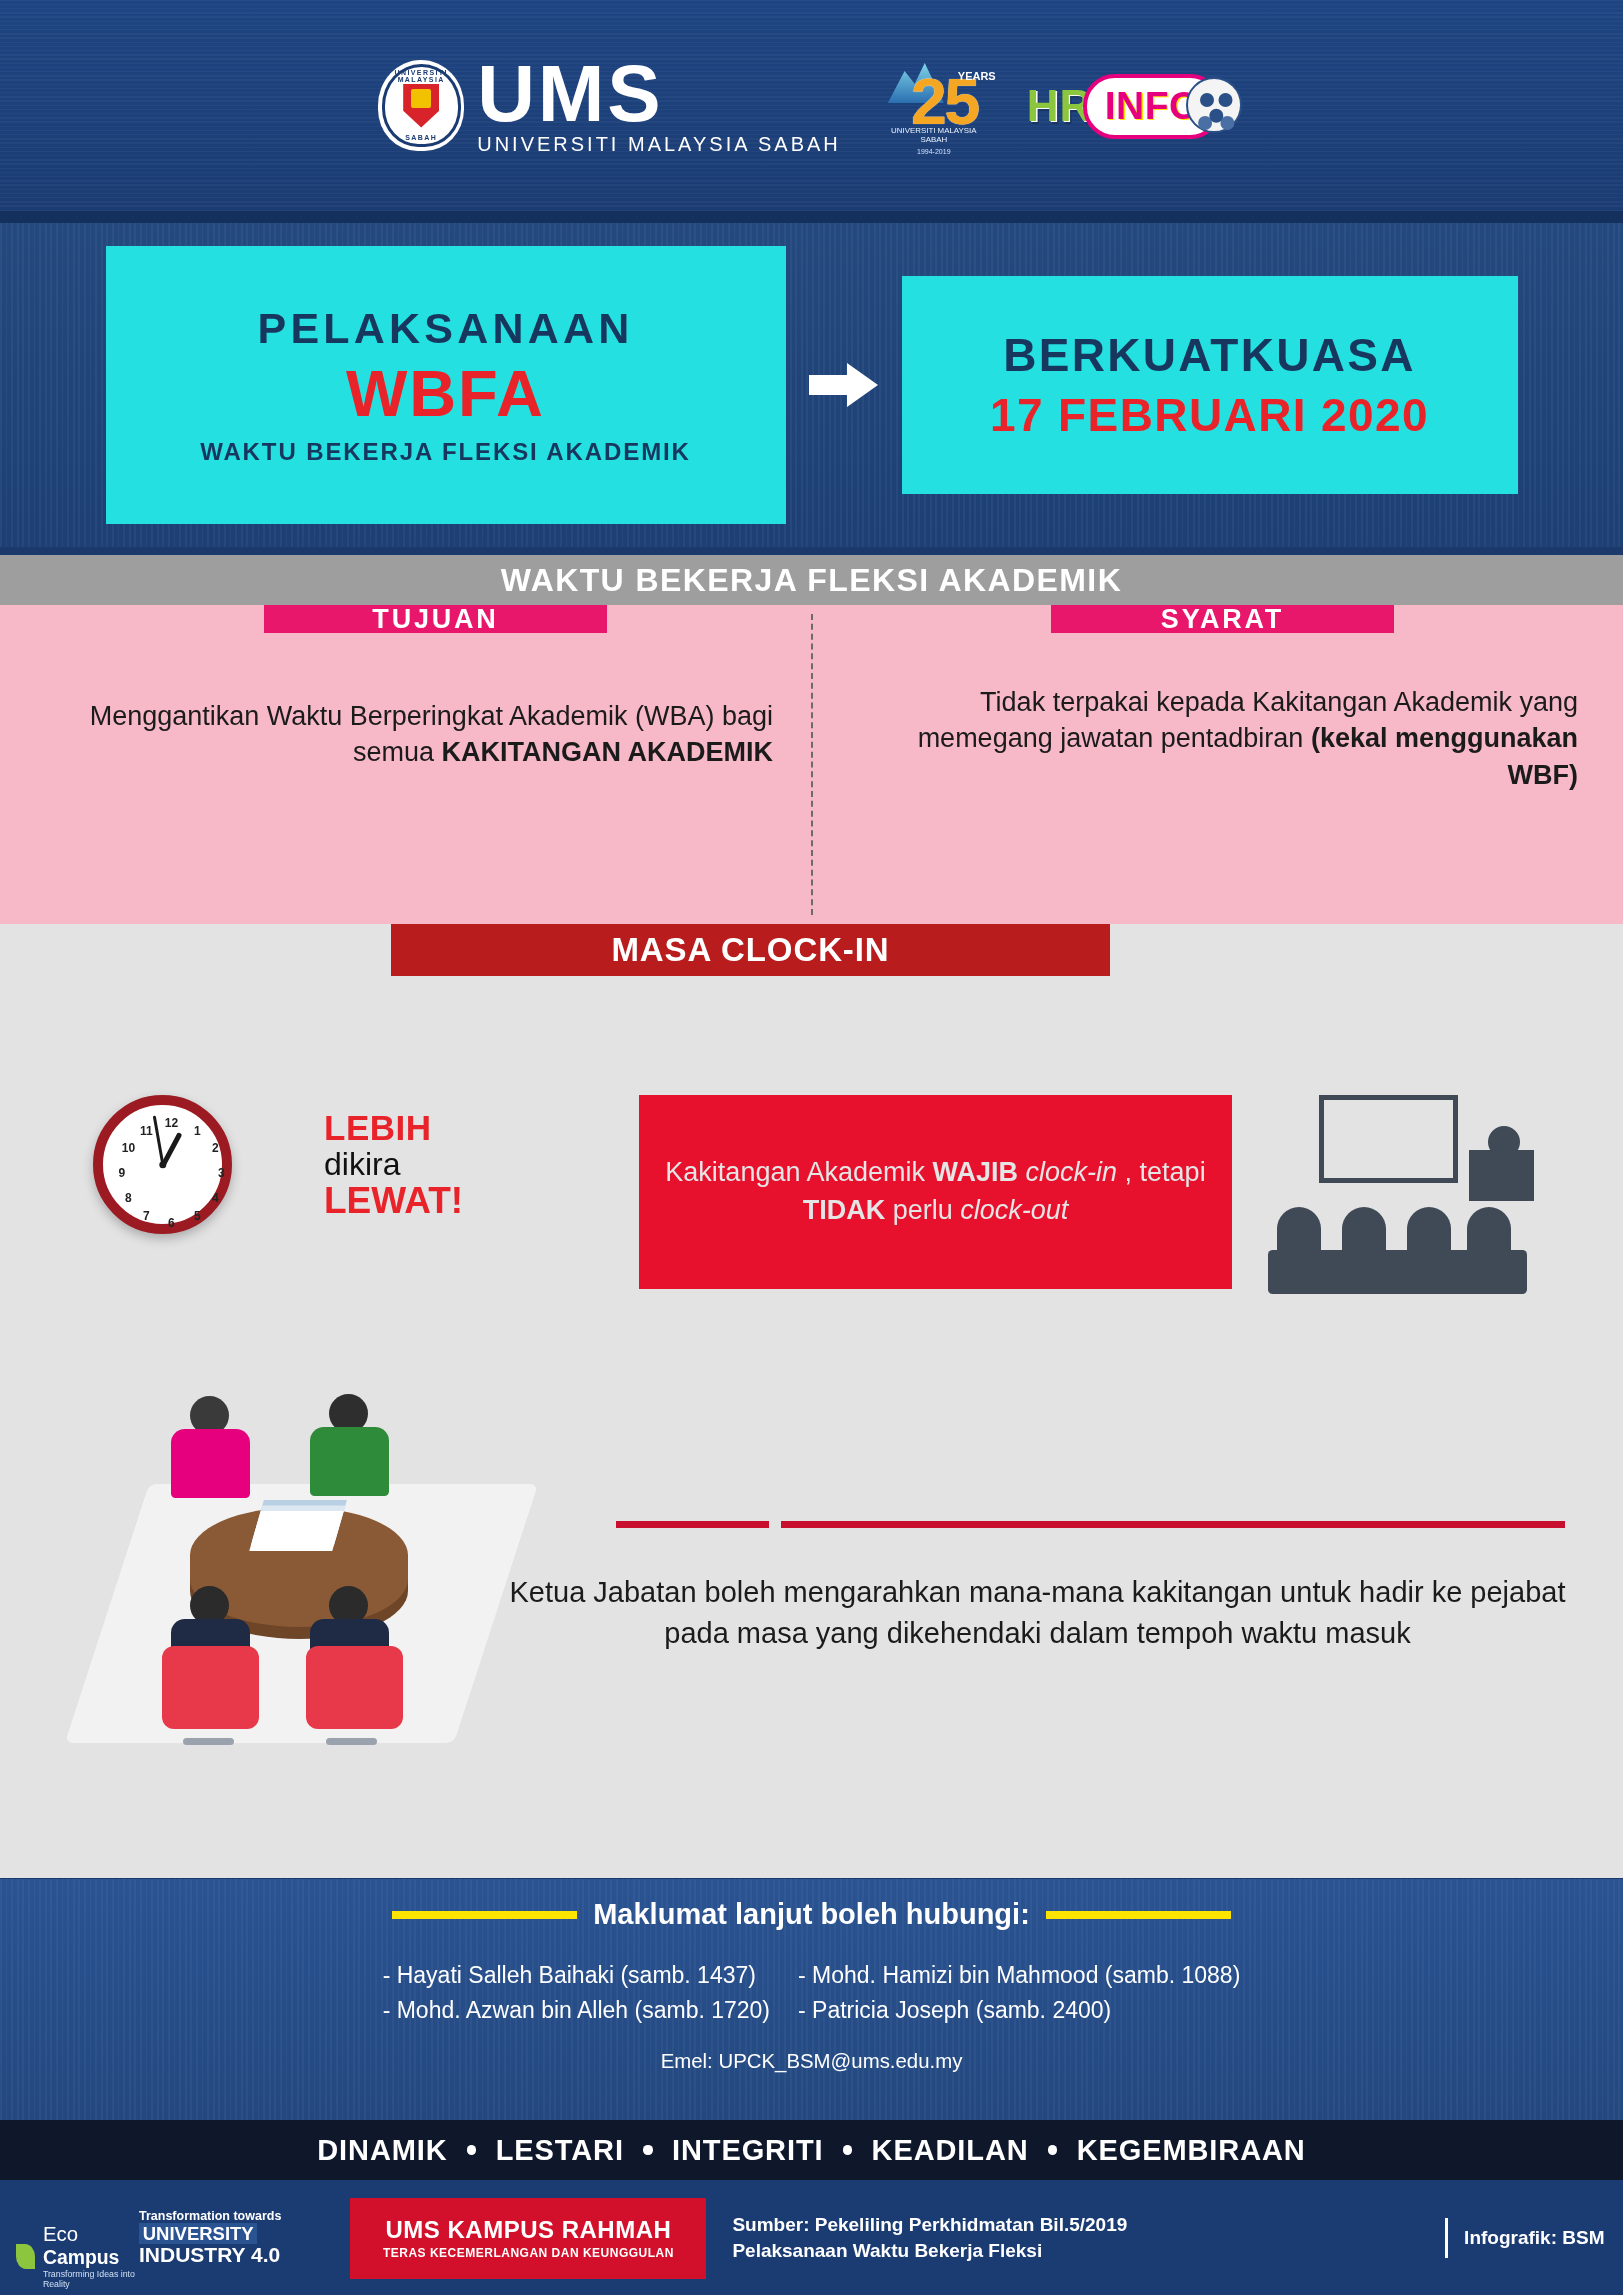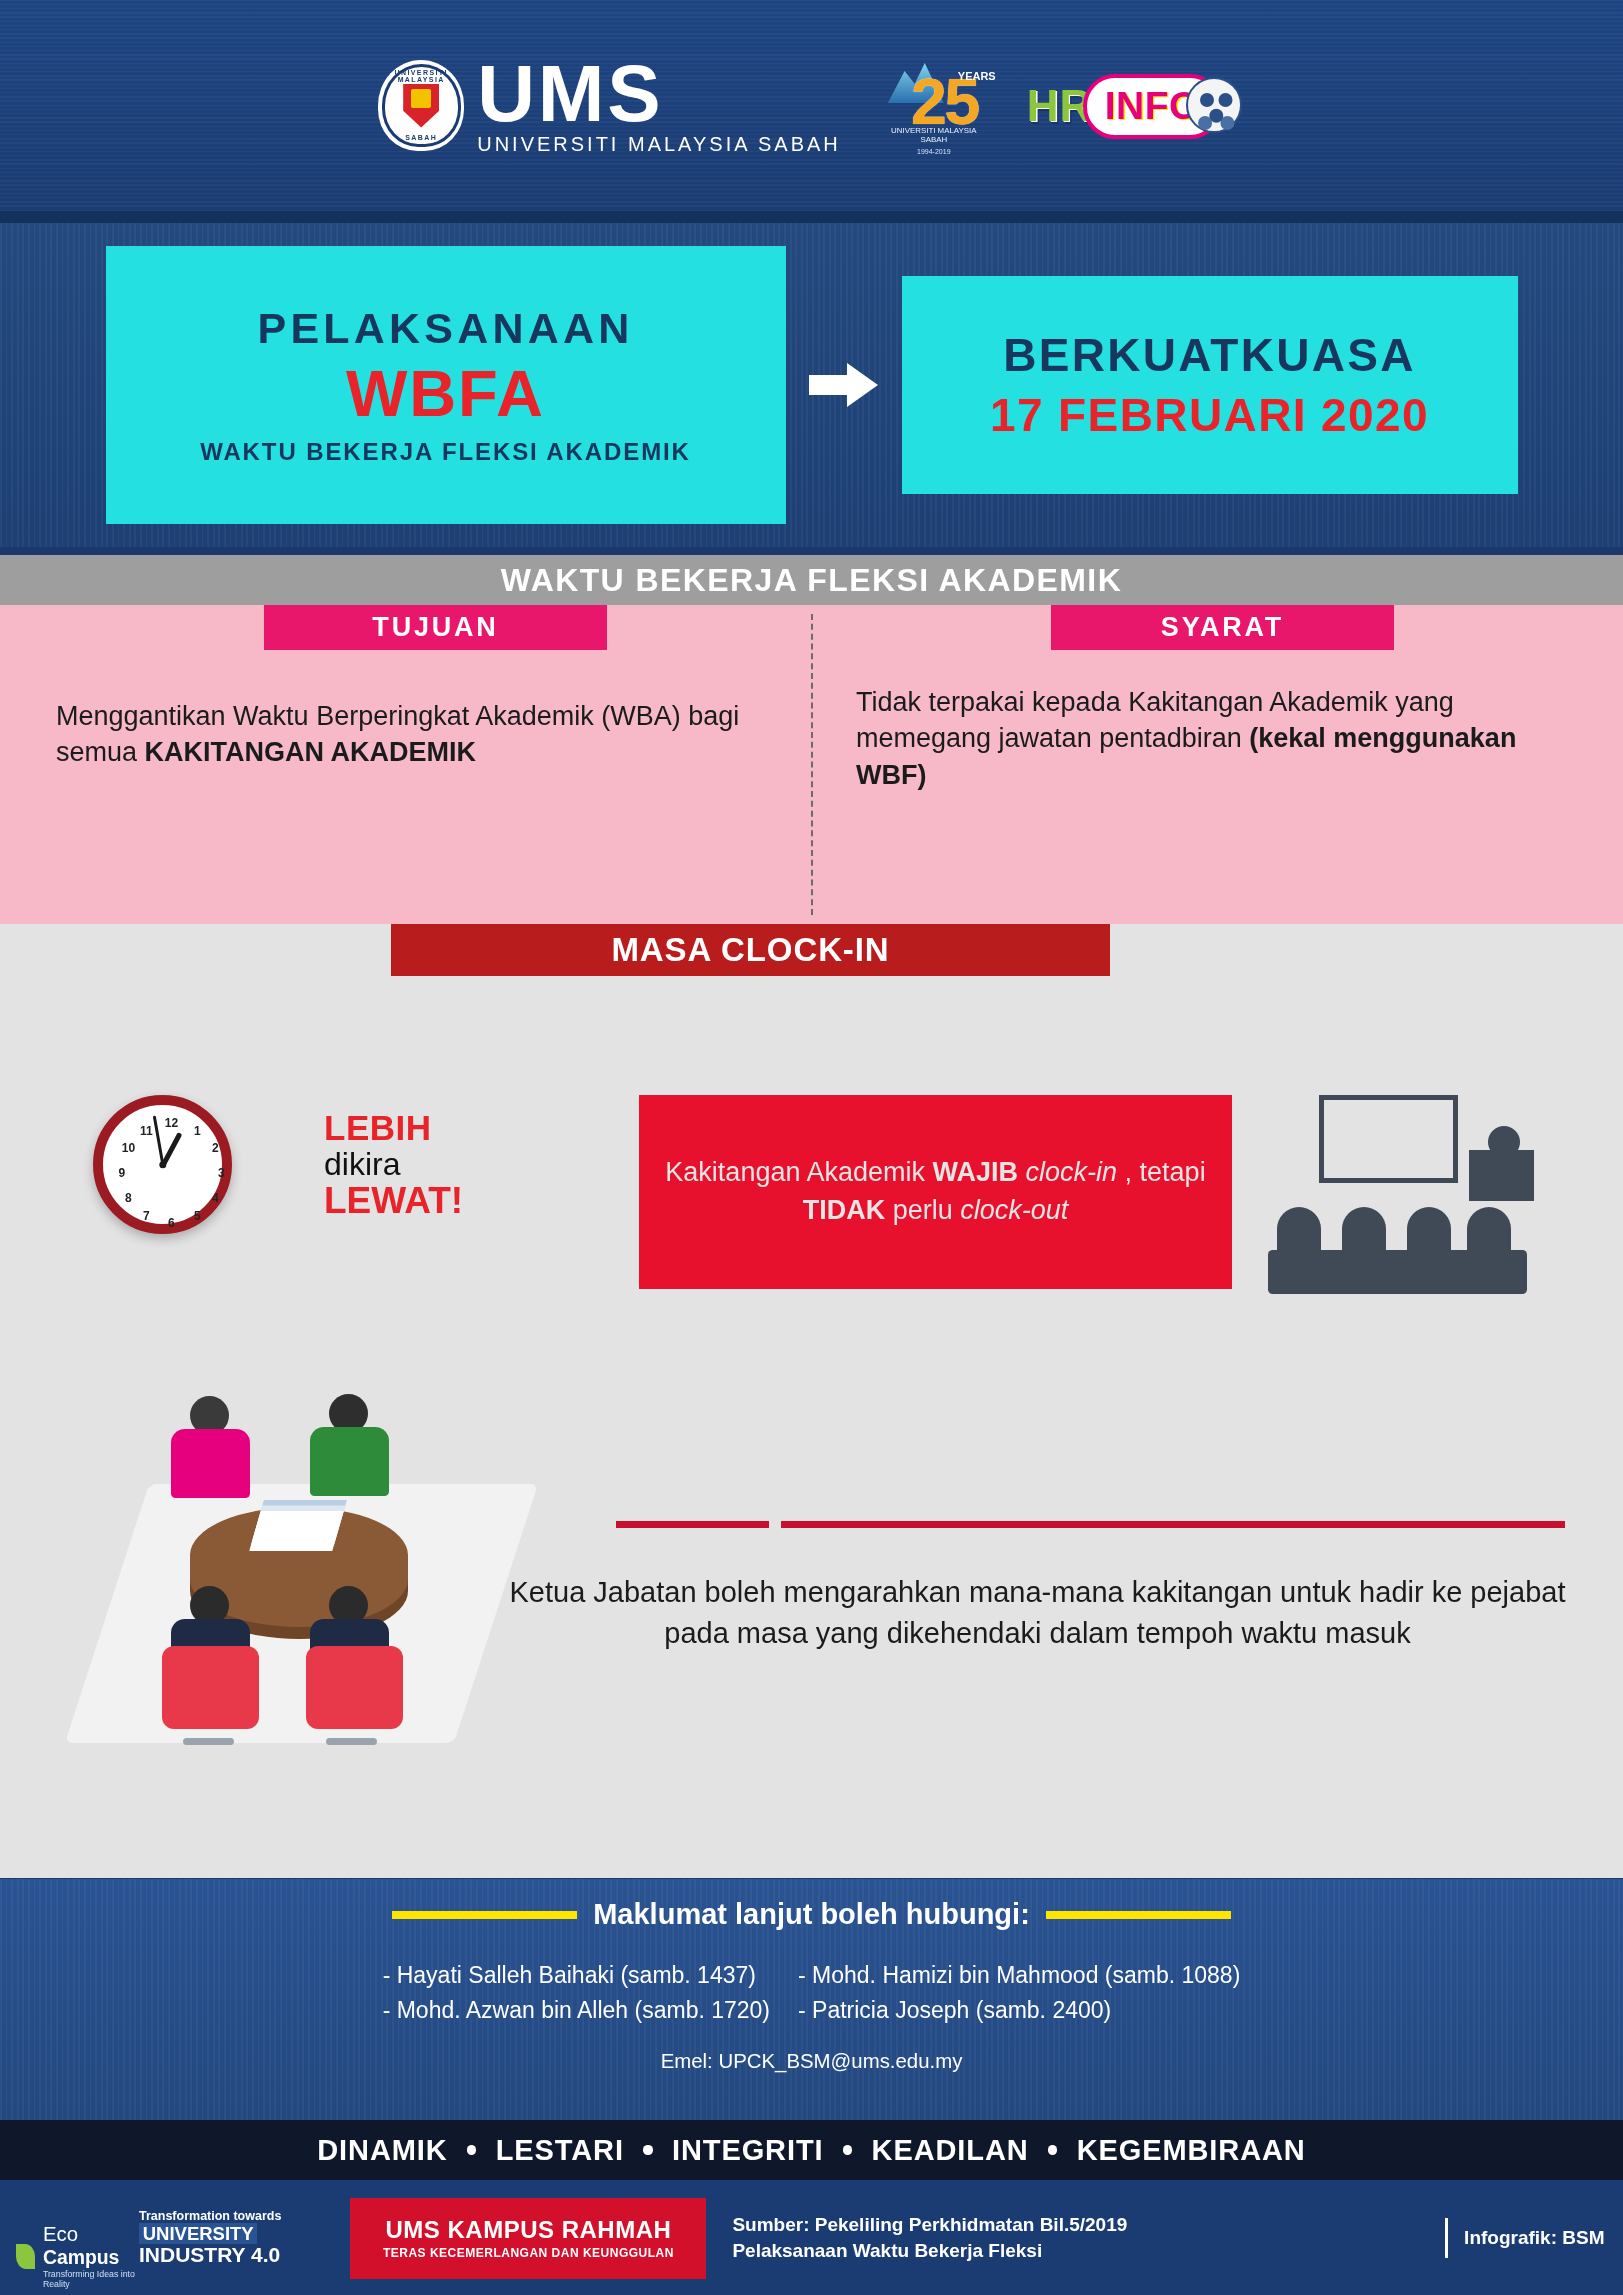--- a/index.html
+++ b/index.html
@@ -146,26 +146,26 @@
   
   .pink {
     position:absolute; left:0; top:605px; width:1623px; height:319px; background:#f7b8c8;
   }
   .pink .divider {
     position:absolute; left:811px; top:9.3px; width:0; height:301px;
     border-left: 2.3px dashed #6b6b6b;
   }
   .tag {
     position:absolute; background:#e8176b; color:#fff; font-weight:bold;
-    font-size:27px; letter-spacing:2.8px; height:45px; display:flex; align-items:center; justify-content:center;
+    font-size:27px; letter-spacing:2.8px; height:28px; display:flex; align-items:center; justify-content:center;
   }
   .tag-tujuan { left: 264px; top: 0; width: 343px; }
   .tag-syarat { left: 1051px; top: 0; width: 343px; }
   .pink-col {
-    position:absolute; color:#1b1b1b; font-size: 27px; line-height: 1.35; text-align:left;
+    position:absolute; color:#1b1b1b; font-size: 27px; line-height: 1.35; text-align:right;
   }
   .pink-left { left: 56px; top: 93px; width: 717px; }
   .pink-right { left: 856px; top: 79px; width: 722px; }
   .pink b { font-weight: bold; }
 
   
   .clockin-wrap {
     position:absolute; left:0; top:924px; width:1623px; height:954px; background:#e3e3e3;
   }
   .navy-title {

